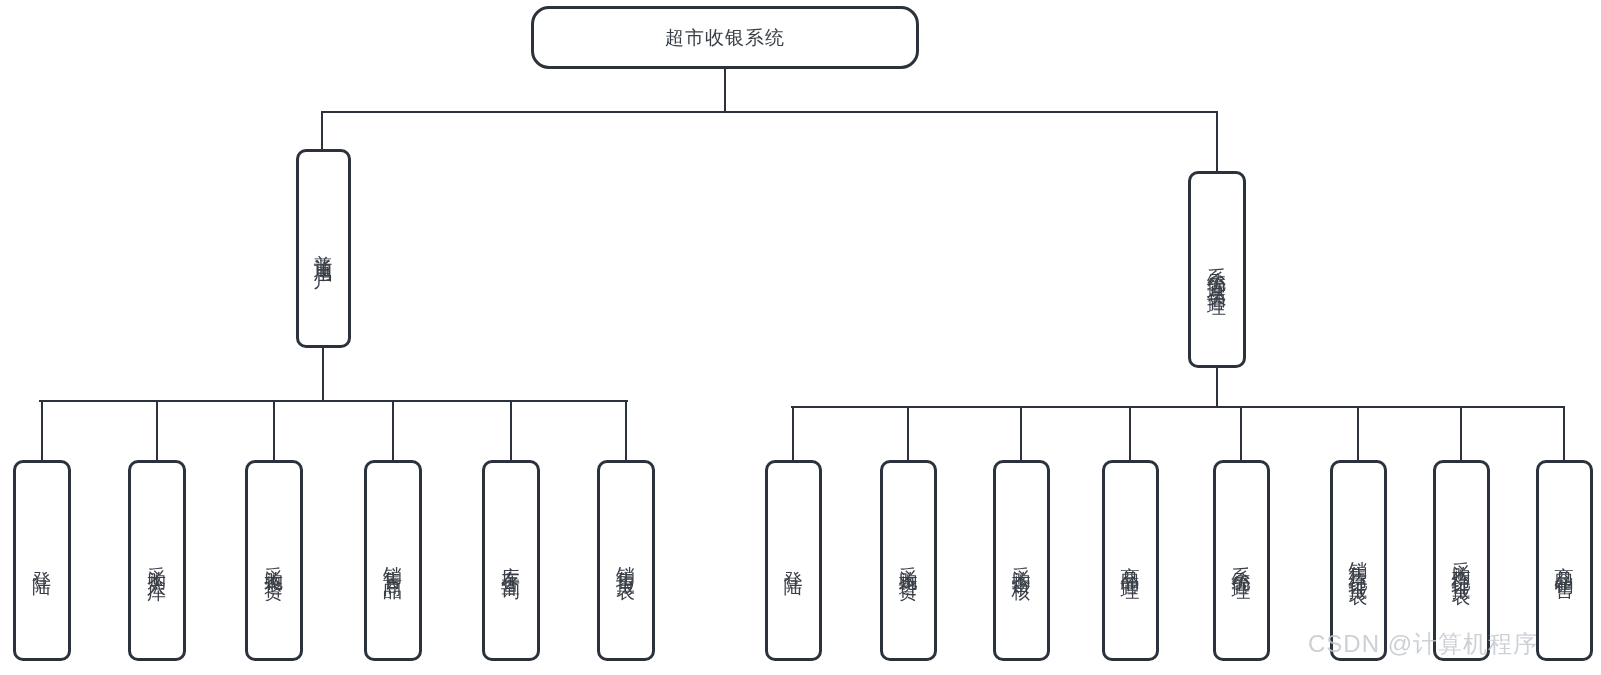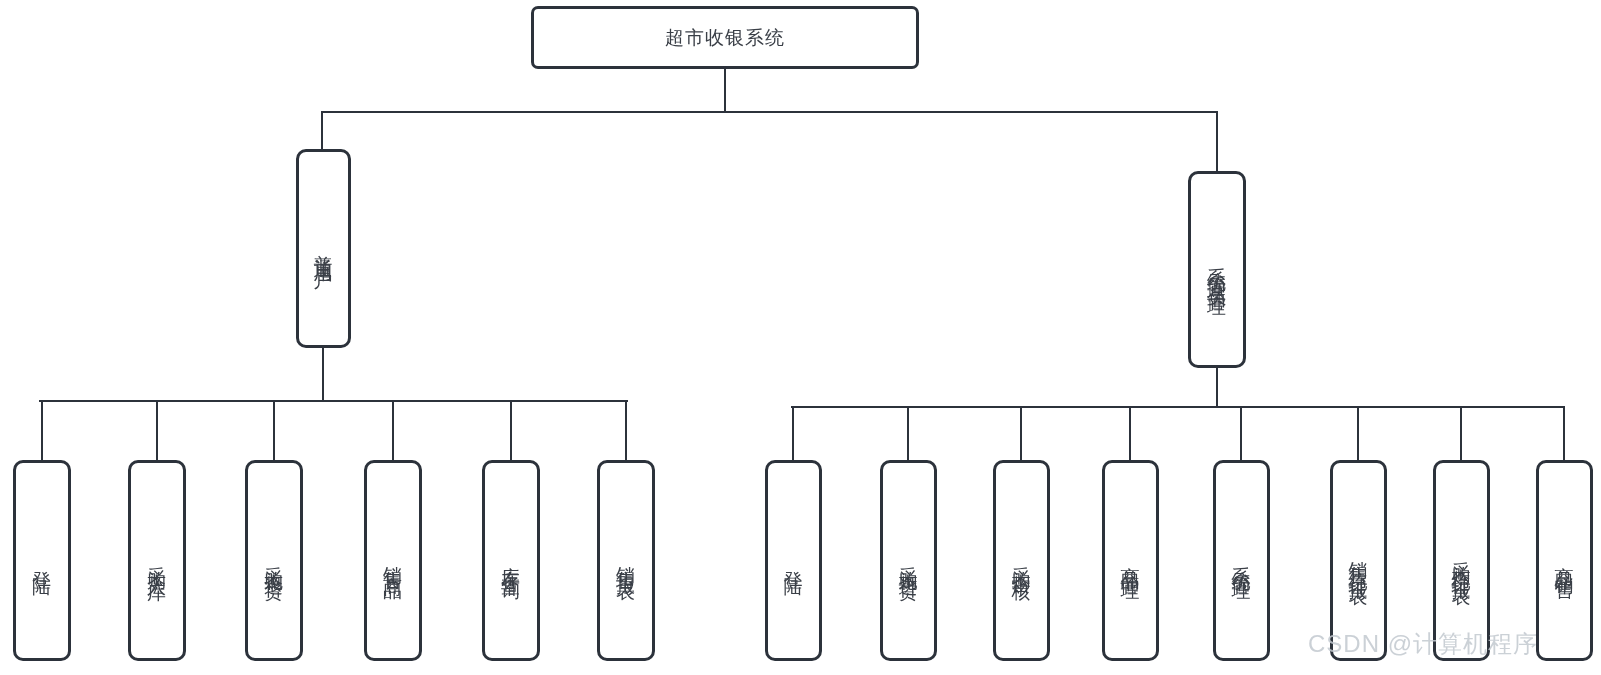--- a/index.html
+++ b/index.html
@@ -17,21 +17,21 @@
     overflow:hidden;
   }
   .line{position:absolute;background:var(--line);}
   .node{
     position:absolute;box-sizing:border-box;
     border:3px solid var(--line);
     background:#ffffff;
     display:flex;align-items:center;justify-content:center;
     color:var(--text);
   }
-  .node.root{border-radius:7px;font-family:Liberation Mono, monospace;}
+  .node.root{border-radius:18px;font-family:Liberation Mono, monospace;}
   .root-label{font-size:19px;letter-spacing:1px;white-space:nowrap;}
   .node.vert{border-radius:10px;}
   .vlabel{
     writing-mode:vertical-rl;
     text-orientation:upright;
     font-size:19px;
     letter-spacing:5px;
     line-height:1;
     white-space:nowrap;
   }

